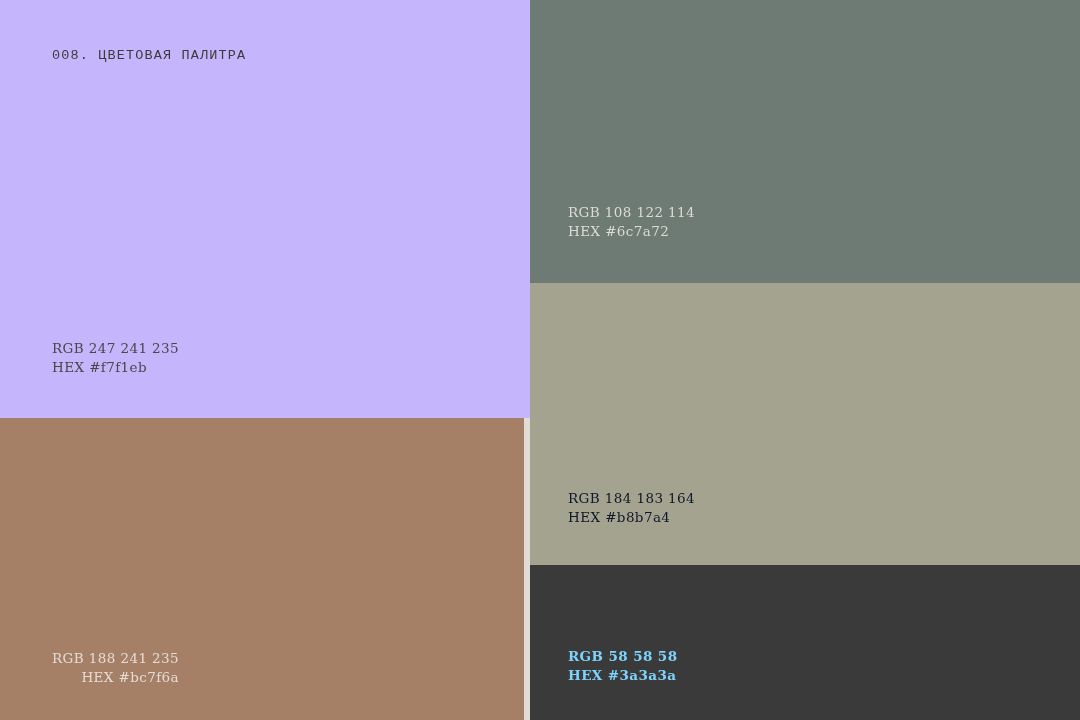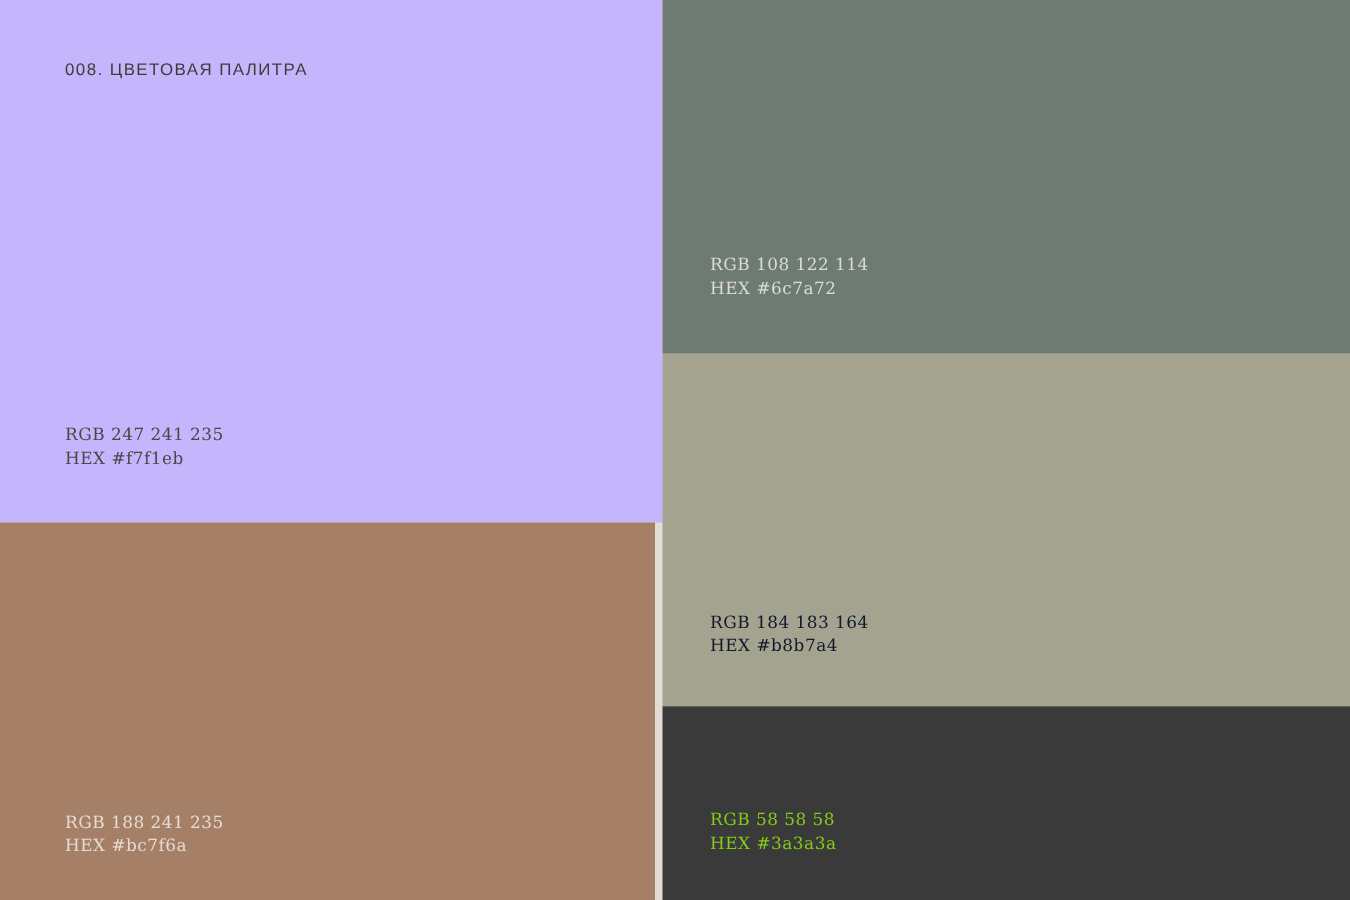--- a/index.html
+++ b/index.html
@@ -22,30 +22,30 @@
     font-size:13.5px;
     line-height:18.5px;
     letter-spacing:0.4px;
     white-space:nowrap;
   }
   .col-right .swatch-caption { left:38px; }
   .caption-line { display:block; }
   #board-title {
     position:absolute;
     left:52px; top:48px;
-    font-family:Liberation Sans, sans-serif;
+    font-family:Liberation Mono, monospace;
     font-size:13.5px;
     letter-spacing:1.15px;
     color:#3e3c3a;
     white-space:nowrap;
     text-align:right;
   }
   
   #swatch-cream      { left:0;    top:0;    width:530px; height:418px; }
-  #swatch-terracotta { left:0;    top:418px; width:524px; height:302px; }
+  #swatch-terracotta { left:0;    top:418px; width:524px; height:302px;text-align:right; }
   #swatch-green      { left:530px; top:0;    width:550px; height:283px; }
   #swatch-sage       { left:530px; top:283px; width:550px; height:282px; }
   #swatch-charcoal   { left:530px; top:565px; width:550px; height:155px; }
 
   #swatch-cream      .swatch-caption { bottom:42px; }
   #swatch-terracotta .swatch-caption { bottom:34px; }
   #swatch-green      .swatch-caption { bottom:43px; }
   #swatch-sage       .swatch-caption { bottom:39px; }
   #swatch-charcoal   .swatch-caption { bottom:36px; }
 </style>
@@ -82,21 +82,21 @@
     </div>
 
     <div class="swatch" id="swatch-sage" style="background: rgb(164, 163, 143);">
       <div class="swatch-caption" style="color: #0f172a;">
         <span class="caption-line">RGB 184 183 164</span>
         <span class="caption-line">HEX #b8b7a4</span>
       </div>
     </div>
 
     <div class="swatch" id="swatch-charcoal" style="background: rgb(58, 58, 58);">
-      <div class="swatch-caption" style="color: #84cc16;">
+      <div class="swatch-caption" style="color: #7dd3fc; font-weight: bold;">
         <span class="caption-line">RGB 58 58 58</span>
         <span class="caption-line">HEX #3a3a3a</span>
       </div>
     </div>
 
   </div>
 
   <div id="board-title" style="color: rgb(62, 60, 58);">008. ЦВЕТОВАЯ ПАЛИТРА</div>
 
 </div>

